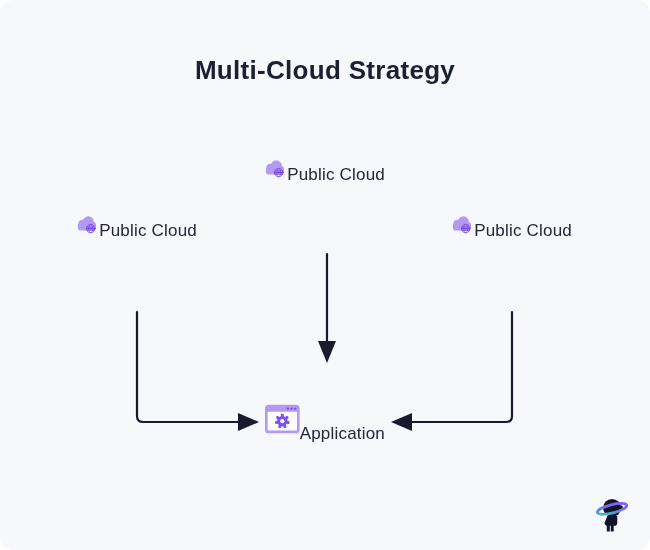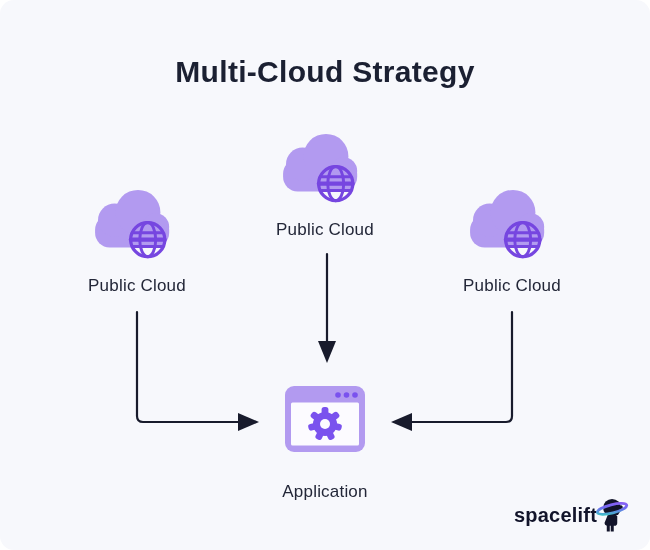--- a/index.html
+++ b/index.html
@@ -4,27 +4,27 @@
 <style>
   html,body{margin:0;padding:0;background:#ffffff;}
   body{font-family:"Liberation Sans","DejaVu Sans",sans-serif;}
   .canvas{
     position:relative;width:650px;height:550px;
     background:var(--background,#f7f8fc);
     border-radius:14px;overflow:hidden;
   }
   .title{
     position:absolute;top:55px;left:0;width:650px;margin:0;
-    text-align:center;font-size:30px;font-weight:700;
+    text-align:center;font-size:26px;font-weight:700;
     letter-spacing:.3px;color:var(--title-text,#1b2032);
   }
   .arrows{position:absolute;left:0;top:0;pointer-events:none;}
   .arrow-line{stroke:var(--arrow,#181b2c);stroke-width:2.2;fill:none;stroke-linecap:round;}
   .arrow-head{fill:var(--arrow,#181b2c);stroke:none;}
-  .node{position:absolute;display:flex;flex-direction:column;align-items:center;}
+  .node{position:absolute;display:flex;align-items:center;}
   .node-cloud-a{left:77px;top:186px;width:120px;}
   .node-cloud-b{left:265px;top:130px;width:120px;}
   .node-cloud-c{left:452px;top:186px;width:120px;}
   .node-app{left:265px;top:386px;width:120px;}
   .node-label{
     margin-top:12px;font-size:17px;letter-spacing:.2px;
     color:var(--label-text,#232738);white-space:nowrap;
   }
   .node-app .node-label{margin-top:30px;}
   .cloud-fill{fill:var(--cloud-fill,#b29af0);}
@@ -143,21 +143,20 @@
         <rect x="-3.4" y="-17" width="6.8" height="9.5" rx="2.6" transform="rotate(257.1)"></rect>
         <rect x="-3.4" y="-17" width="6.8" height="9.5" rx="2.6" transform="rotate(308.6)"></rect>
         <circle r="12"></circle>
         <circle class="gear-hole" r="5"></circle>
       </g>
     </svg>
     <div class="node-label">Application</div>
   </div>
 
   <div class="logo">
-    <span>spacelift</span>
     <svg class="logo-mark" width="34" height="38" viewBox="0 0 36 40">
       <defs>
         <linearGradient id="ringGrad" x1="0" y1="1" x2="1" y2="0">
           <stop offset="0" style="stop-color:var(--ring-teal,#35d0c0)"></stop>
           <stop offset="0.55" style="stop-color:#6f6af0"></stop>
           <stop offset="1" style="stop-color:var(--ring-purple,#8f5cf5)"></stop>
         </linearGradient>
       </defs>
       <g class="mascot-dark">
         <circle cx="17" cy="12.5" r="9.5"></circle>

